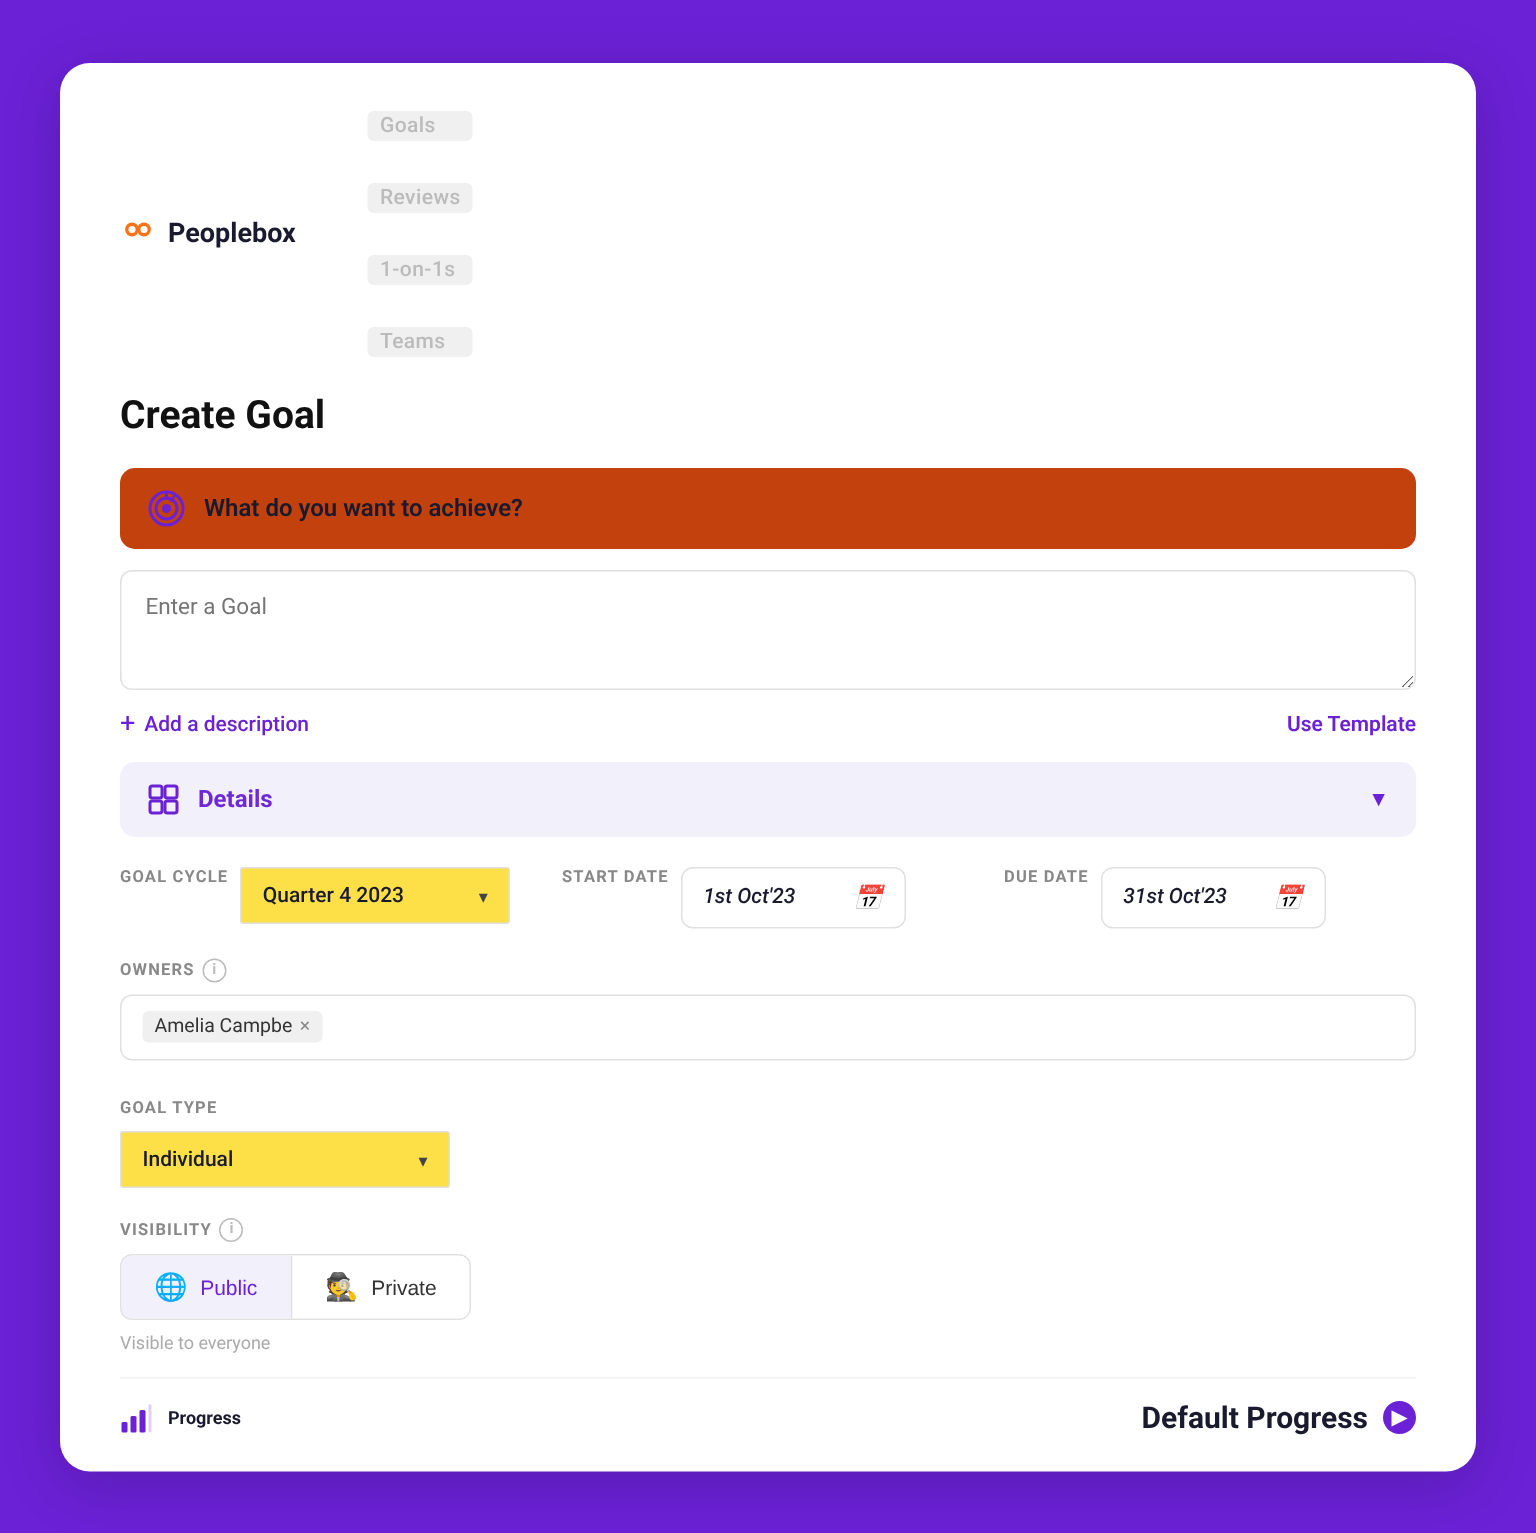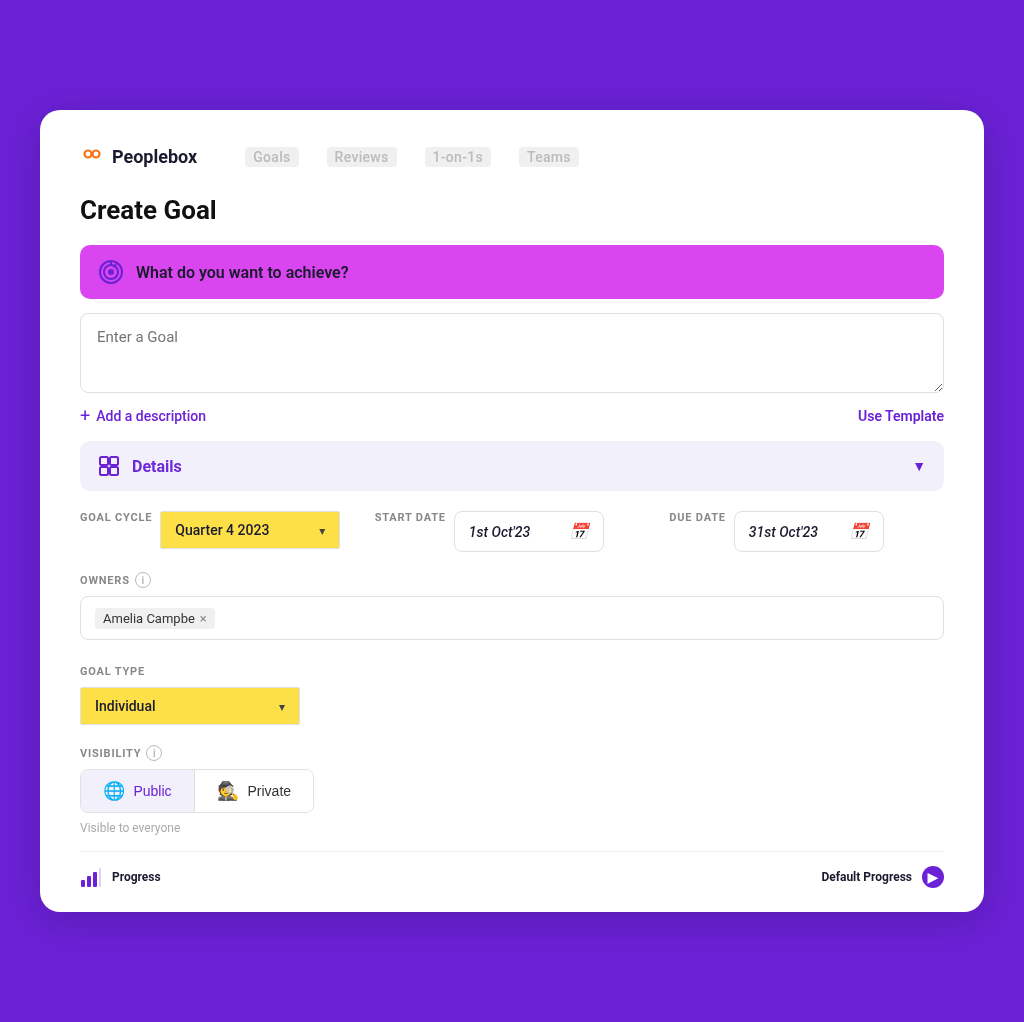--- a/index.html
+++ b/index.html
@@ -42,20 +42,21 @@
     }
 
     .logo-icon {
       font-size: 20px;
     }
 
     .nav-links {
       display: flex;
       gap: 28px;
       margin-left: 16px;
+      flex-direction: column;
     }
 
     .nav-link {
       color: #ccc;
       font-size: 14px;
       font-weight: 500;
       text-decoration: none;
       letter-spacing: 0.3px;
       background: #f0f0f0;
       border-radius: 4px;
@@ -66,21 +67,21 @@
     
     .page-title {
       font-size: 26px;
       font-weight: 700;
       color: #111;
       margin-bottom: 20px;
     }
 
     
     .goal-prompt {
-      background: #d946ef;
+      background: #c2410c;
       border-radius: 10px;
       padding: 14px 18px;
       display: flex;
       align-items: center;
       gap: 12px;
       margin-bottom: 14px;
     }
 
     .goal-prompt-icon {
       font-size: 22px;
@@ -389,21 +390,21 @@
       color: #1a1a2e;
     }
 
     .progress-right {
       display: flex;
       align-items: center;
       gap: 10px;
     }
 
     .progress-value {
-      font-size: 12px;
+      font-size: 20px;
       font-weight: 700;
       color: #1a1a2e;
     }
 
     .progress-arrow {
       color: #6b21d6;
       font-size: 14px;
       background: #6b21d6;
       color: #fff;
       width: 22px;

